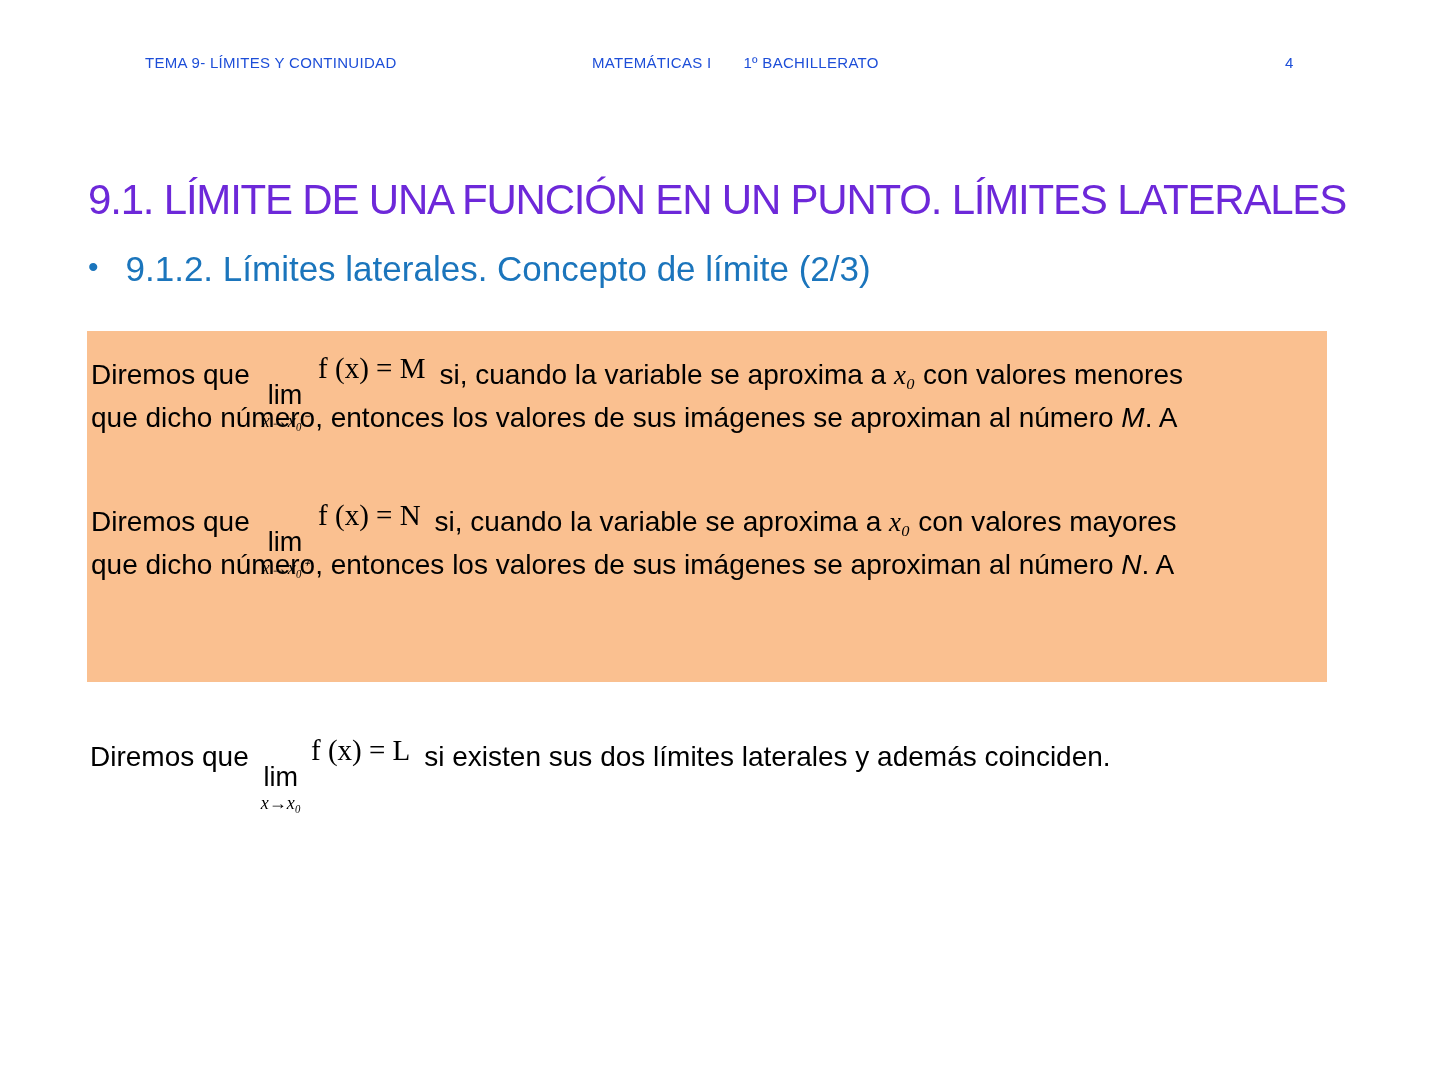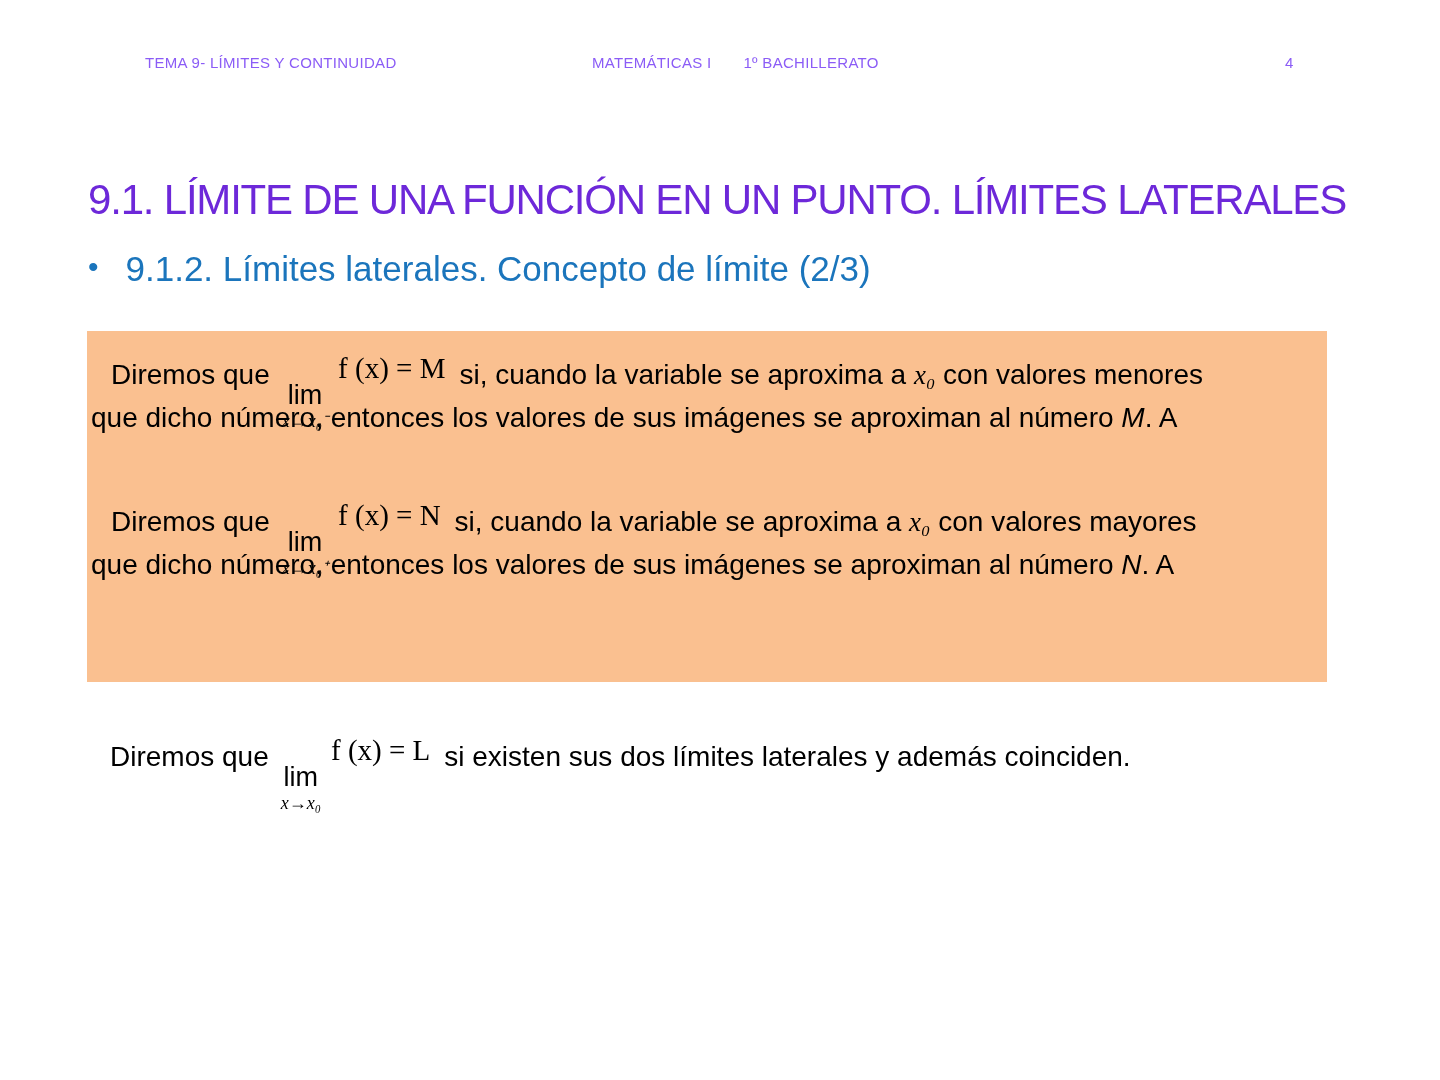--- a/index.html
+++ b/index.html
@@ -8,21 +8,21 @@
     position: relative;
     width: 1440px;
     height: 1080px;
     background: #ffffff;
     overflow: hidden;
     font-family: "Liberation Sans", sans-serif;
     color: #000000;
   }
 
   
-  .hdr { position: absolute; top: 54px; font-size: 15px; color: #8b5cf6; letter-spacing: 0.3px; white-space: nowrap; }
+  .hdr { position: absolute; top: 54px; font-size: 15px; color: #1d4ed8; letter-spacing: 0.3px; white-space: nowrap; }
   .hdr-left   { left: 145px; }
   .hdr-center { left: 592px; }
   .hdr-center .gap { display: inline-block; width: 32px; }
   .hdr-page   { left: 1285px; }
 
   
   .title {
     position: absolute; top: 176px; left: 88px;
     font-size: 42px; font-weight: 400; letter-spacing: -1.2px;
     white-space: nowrap; color: #6d28d9;
@@ -39,21 +39,21 @@
   
   .hbox {
     position: absolute; left: 87px; top: 331px;
     width: 1240px; height: 351px;
     padding: 9px 0 0 4px;
   }
 
   .para { white-space: nowrap; }
   .para + .para { margin-top: 48px; }
 
-  .fline { line-height: 56px; height: 56px; white-space: nowrap; margin-left: 20px; }
+  .fline { line-height: 56px; height: 56px; white-space: nowrap; }
   .tline { line-height: 43px; height: 43px; white-space: nowrap; font-size: 28px; }
   .fline .txt { font-size: 28px; }
 
   .b  { font-weight: 400; }
   .i  { font-style: italic; }
   .bi { font-weight: 700; font-style: italic; }
   .mathx { font-family: "Liberation Serif", serif; font-style: italic; font-size: 27px; }
 
   
   .formula { white-space: nowrap; }

